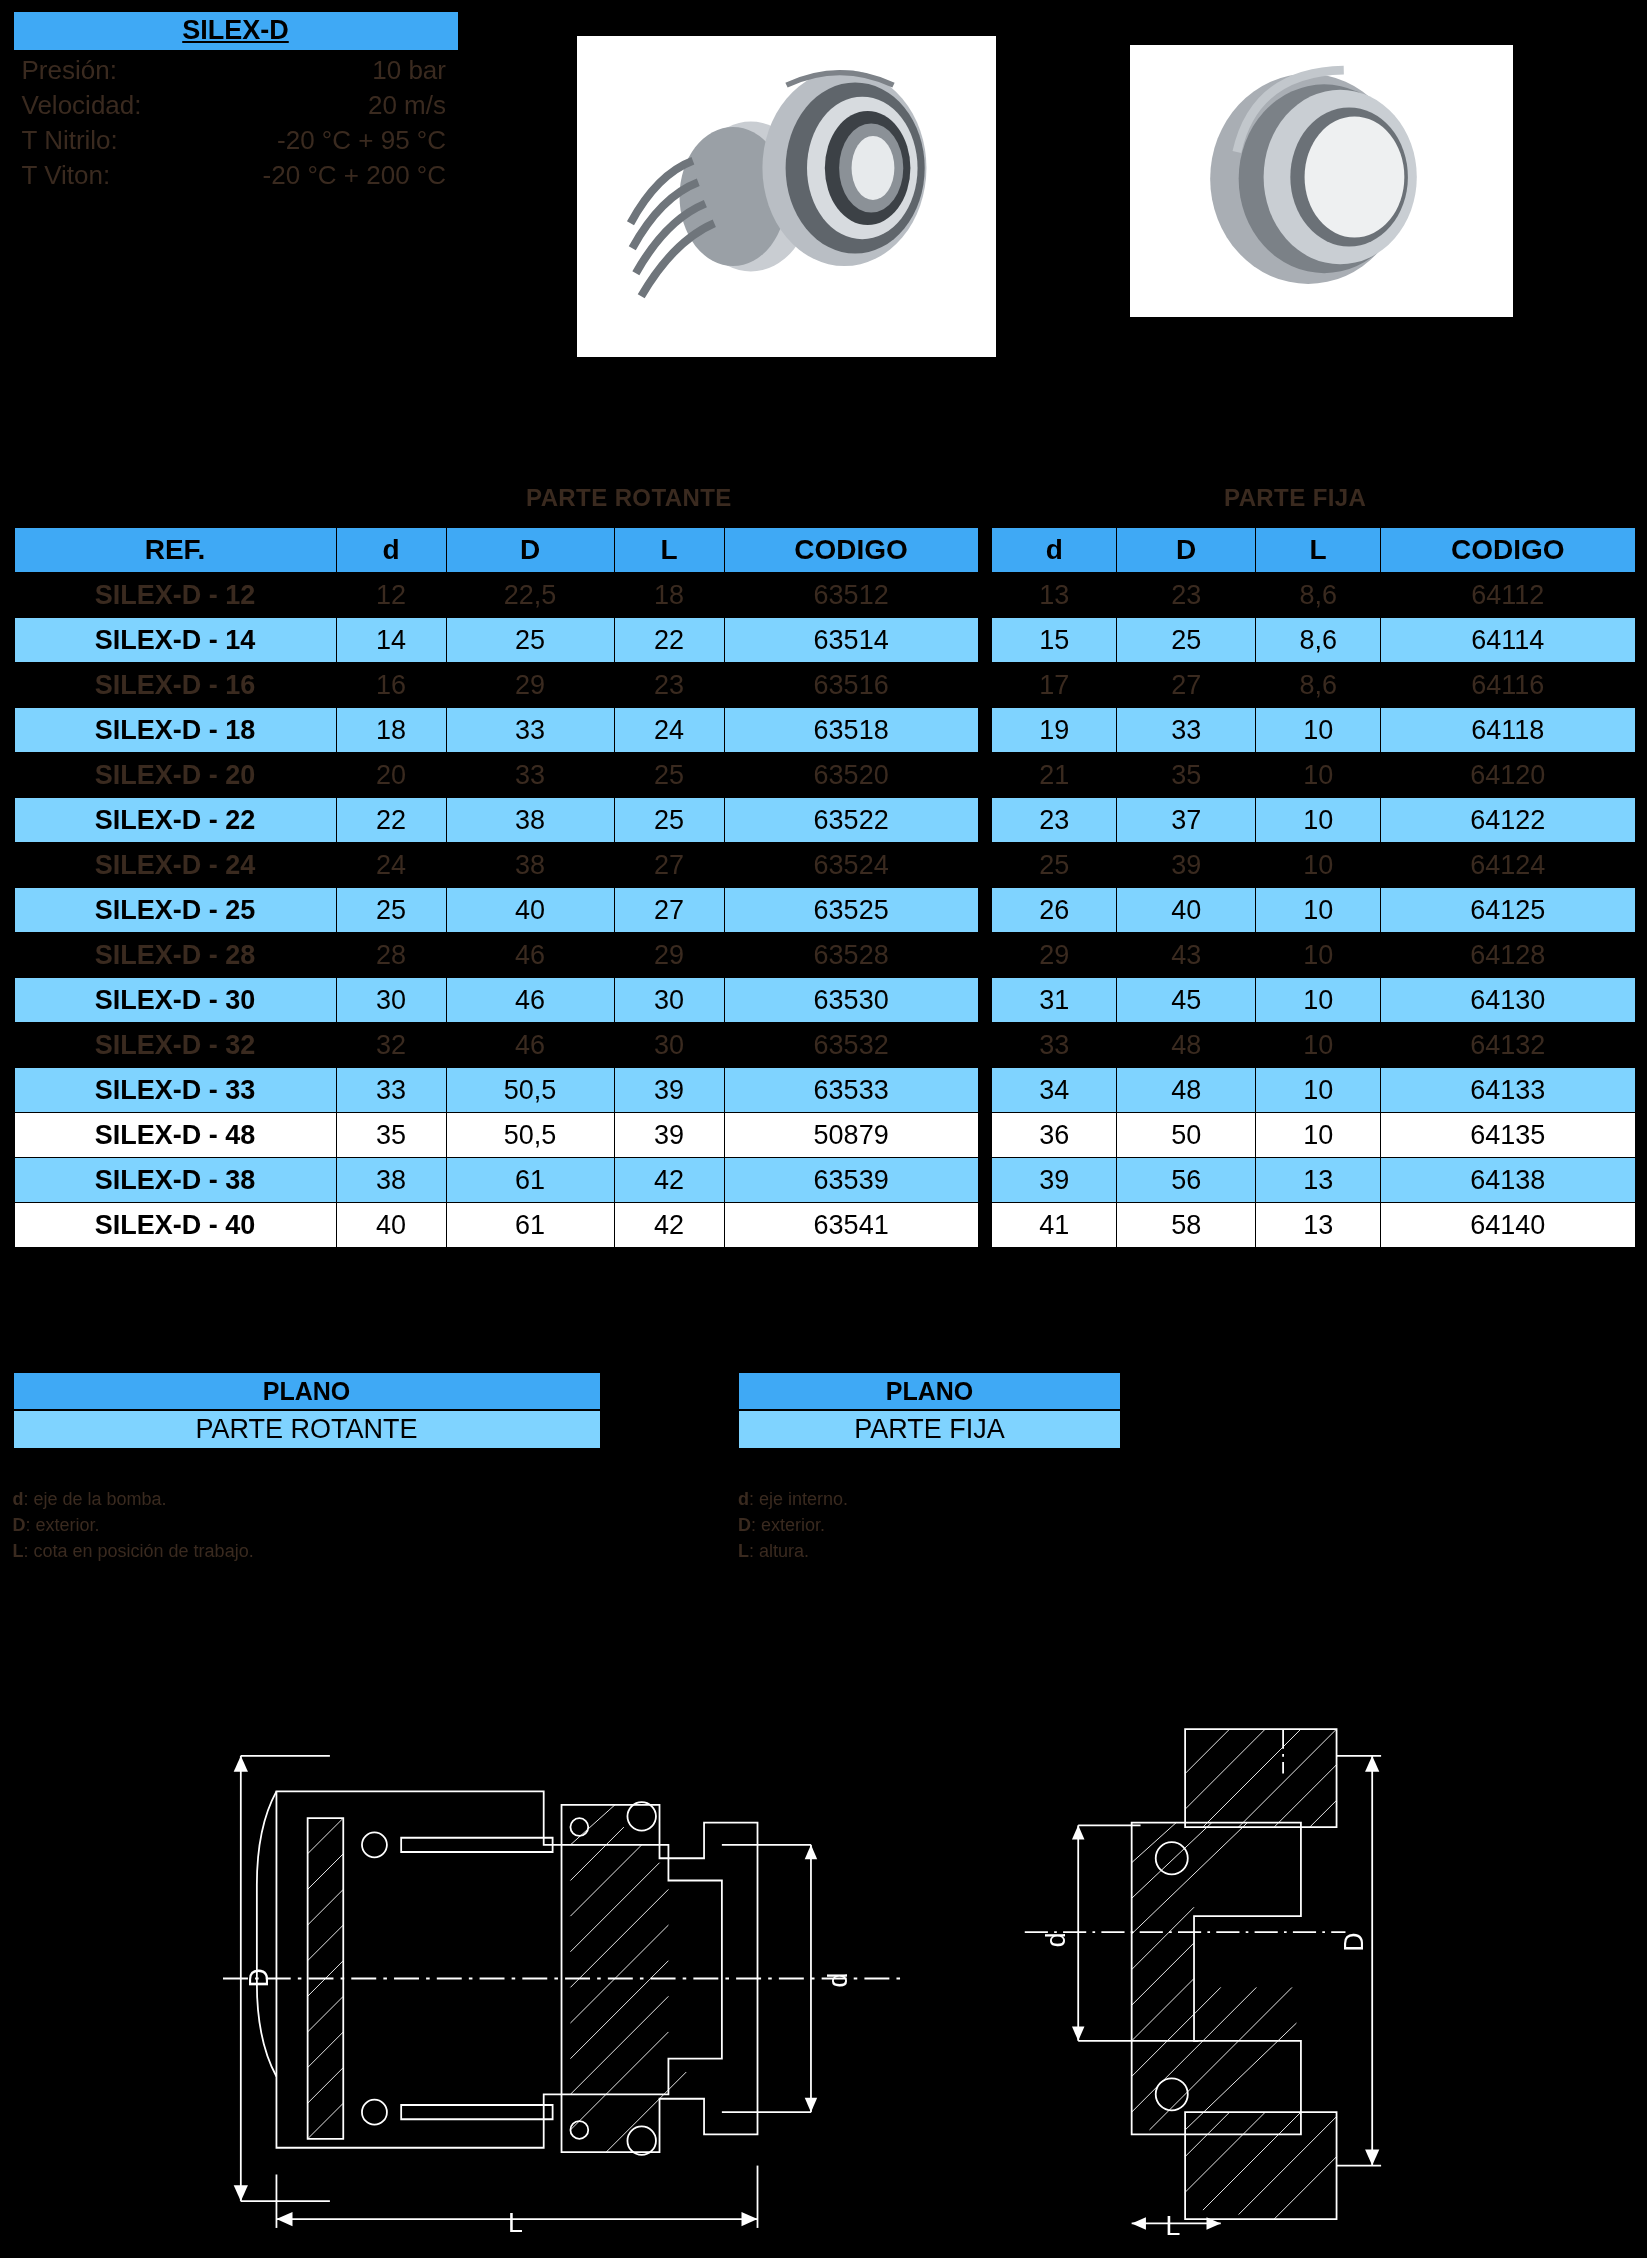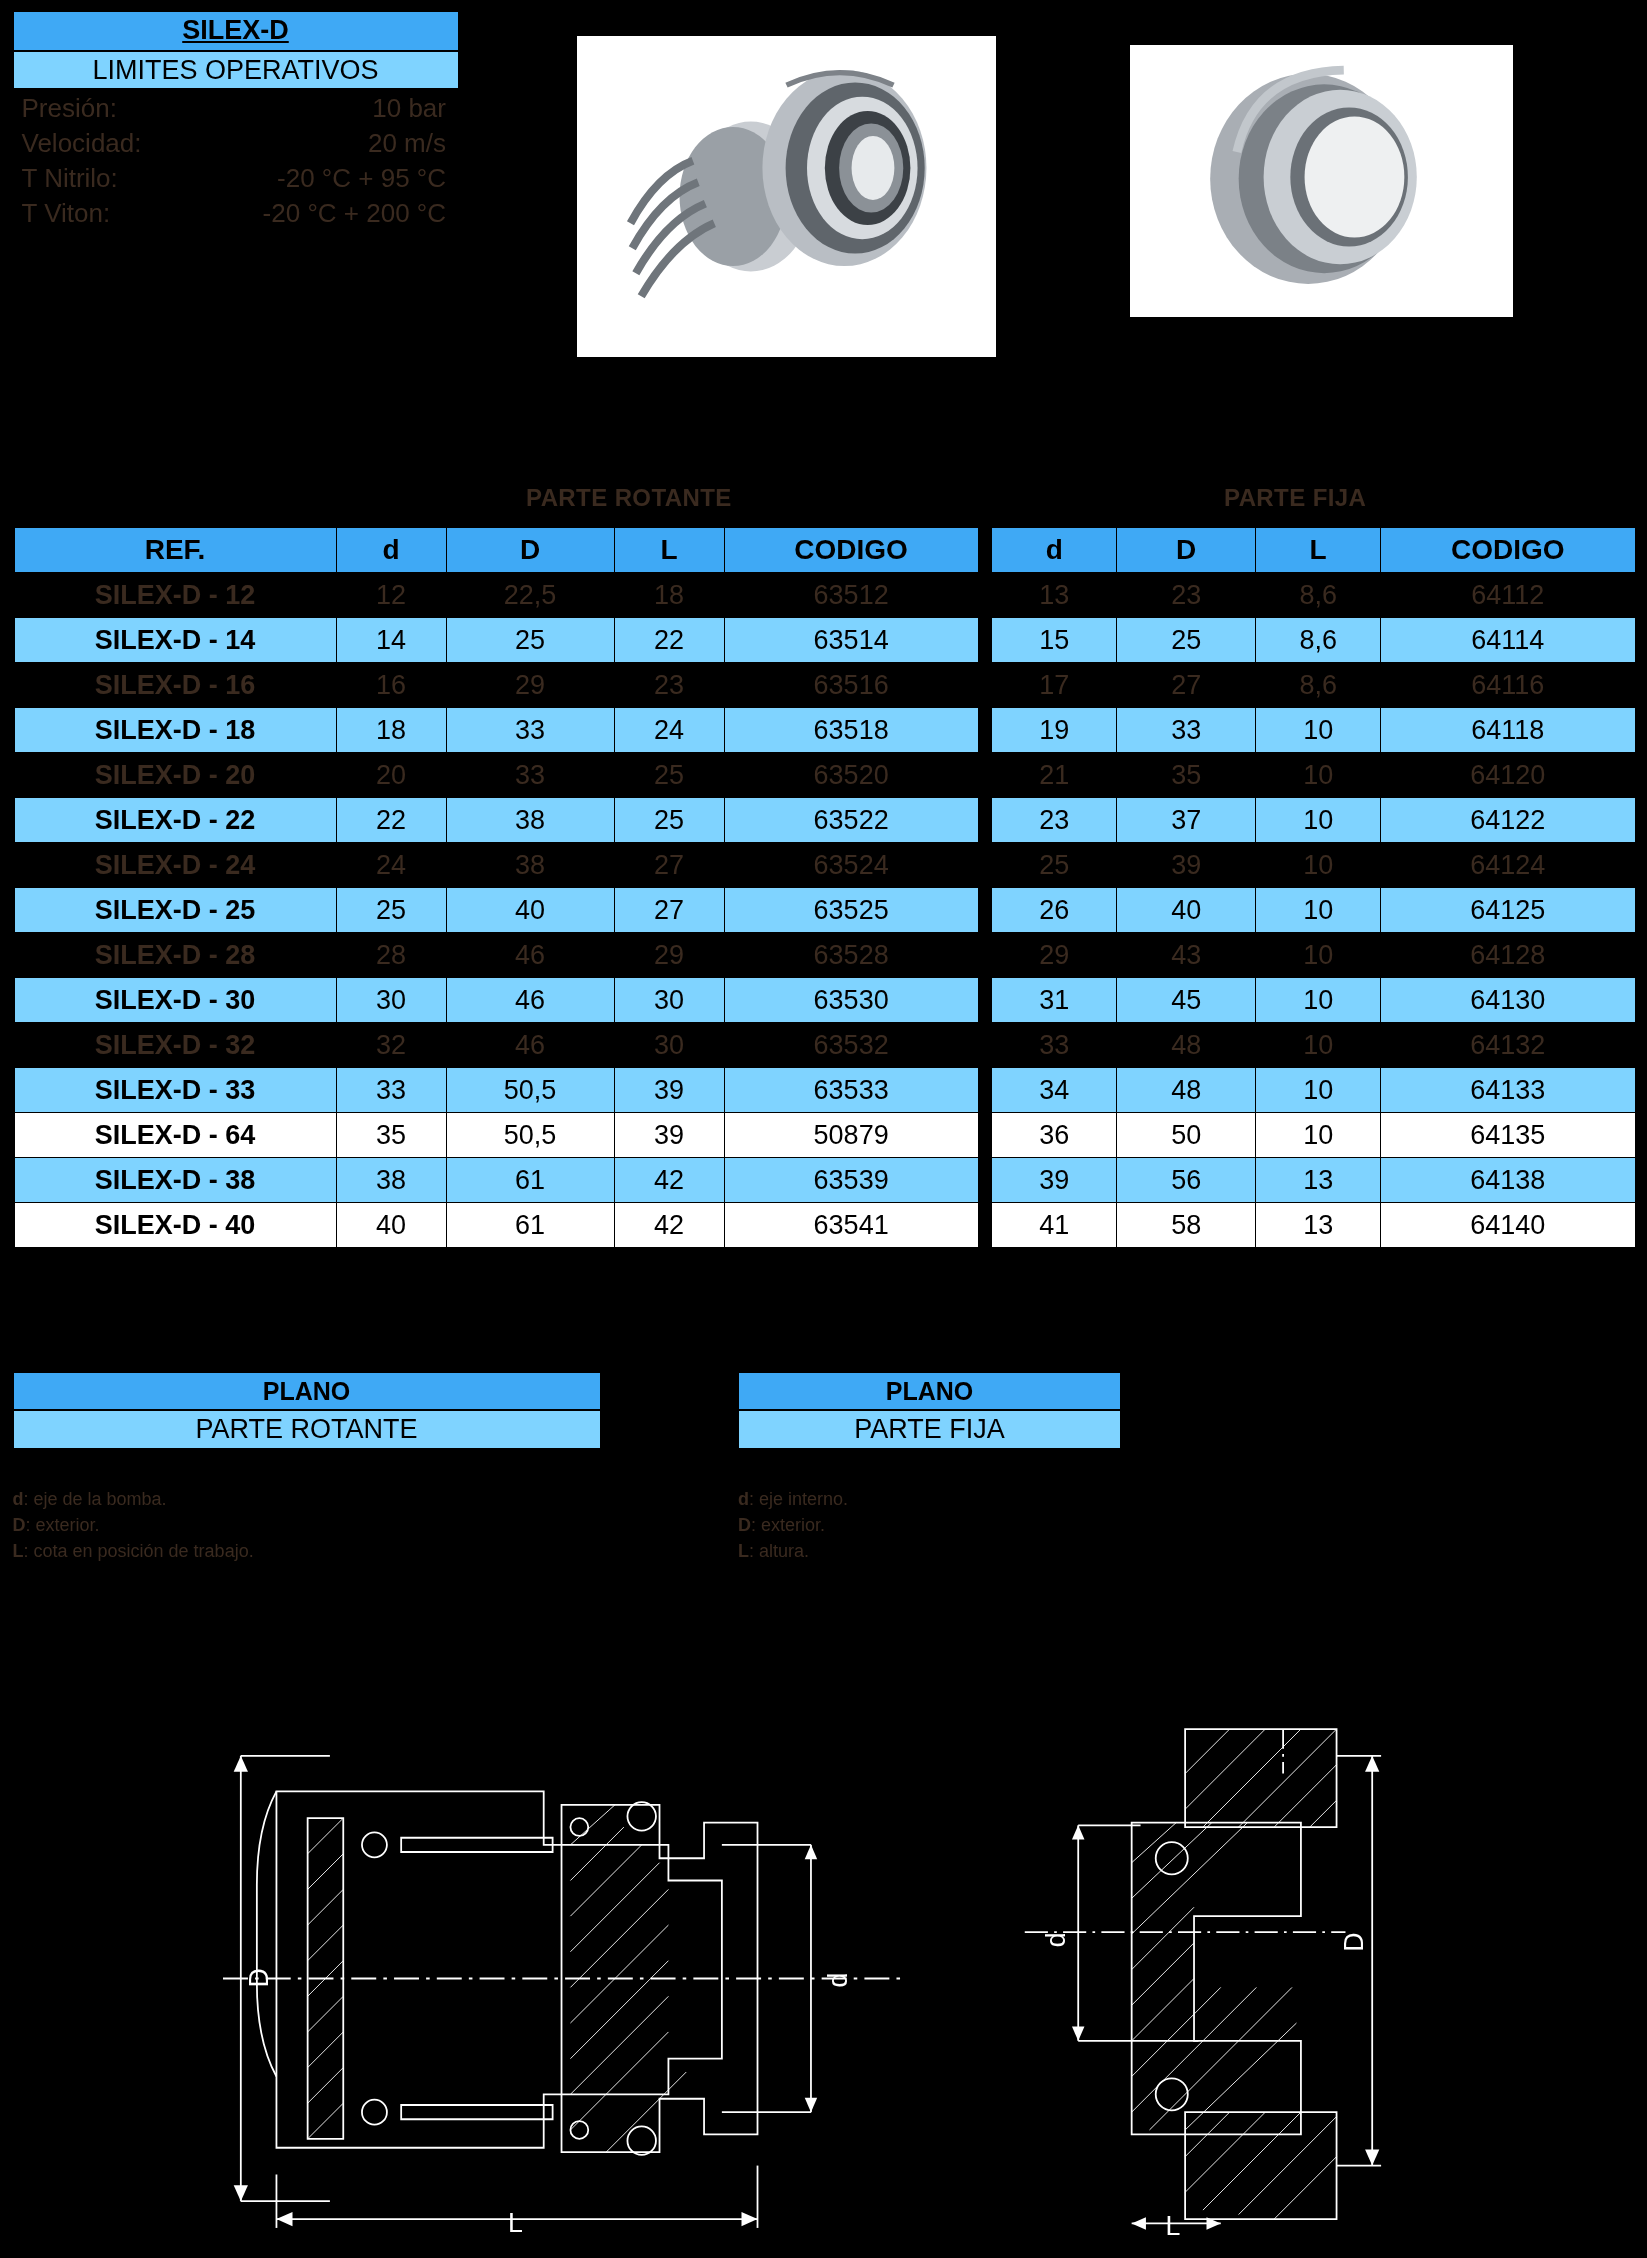--- a/index.html
+++ b/index.html
@@ -47,21 +47,20 @@
   #plano2{left:738px;top:1372px;width:383px;}
 
   
   #drawing{left:223px;top:1720px;width:1265px;height:517px;}
 </style>
 </head>
 <body>
 
 <div class="abs" id="limits">
   <div class="hdr">SILEX-D</div>
-  <div class="sub">LIMITES OPERATIVOS</div>
   <div class="rows">
     <div class="row">
       <span class="lbl">Presión:</span>
       <span class="val">10 bar</span>
     </div>
     <div class="row">
       <span class="lbl">Velocidad:</span>
       <span class="val">20 m/s</span>
     </div>
     <div class="row">
@@ -284,21 +283,21 @@
         <td>50,5</td>
         <td>39</td>
         <td>63533</td>
         <td class="gapcol"></td>
         <td>34</td>
         <td>48</td>
         <td>10</td>
         <td>64133</td>
       </tr>
       <tr class="rowW">
-        <td class="ref">SILEX-D - 64</td>
+        <td class="ref">SILEX-D - 48</td>
         <td>35</td>
         <td>50,5</td>
         <td>39</td>
         <td>50879</td>
         <td class="gapcol"></td>
         <td>36</td>
         <td>50</td>
         <td>10</td>
         <td>64135</td>
       </tr>

